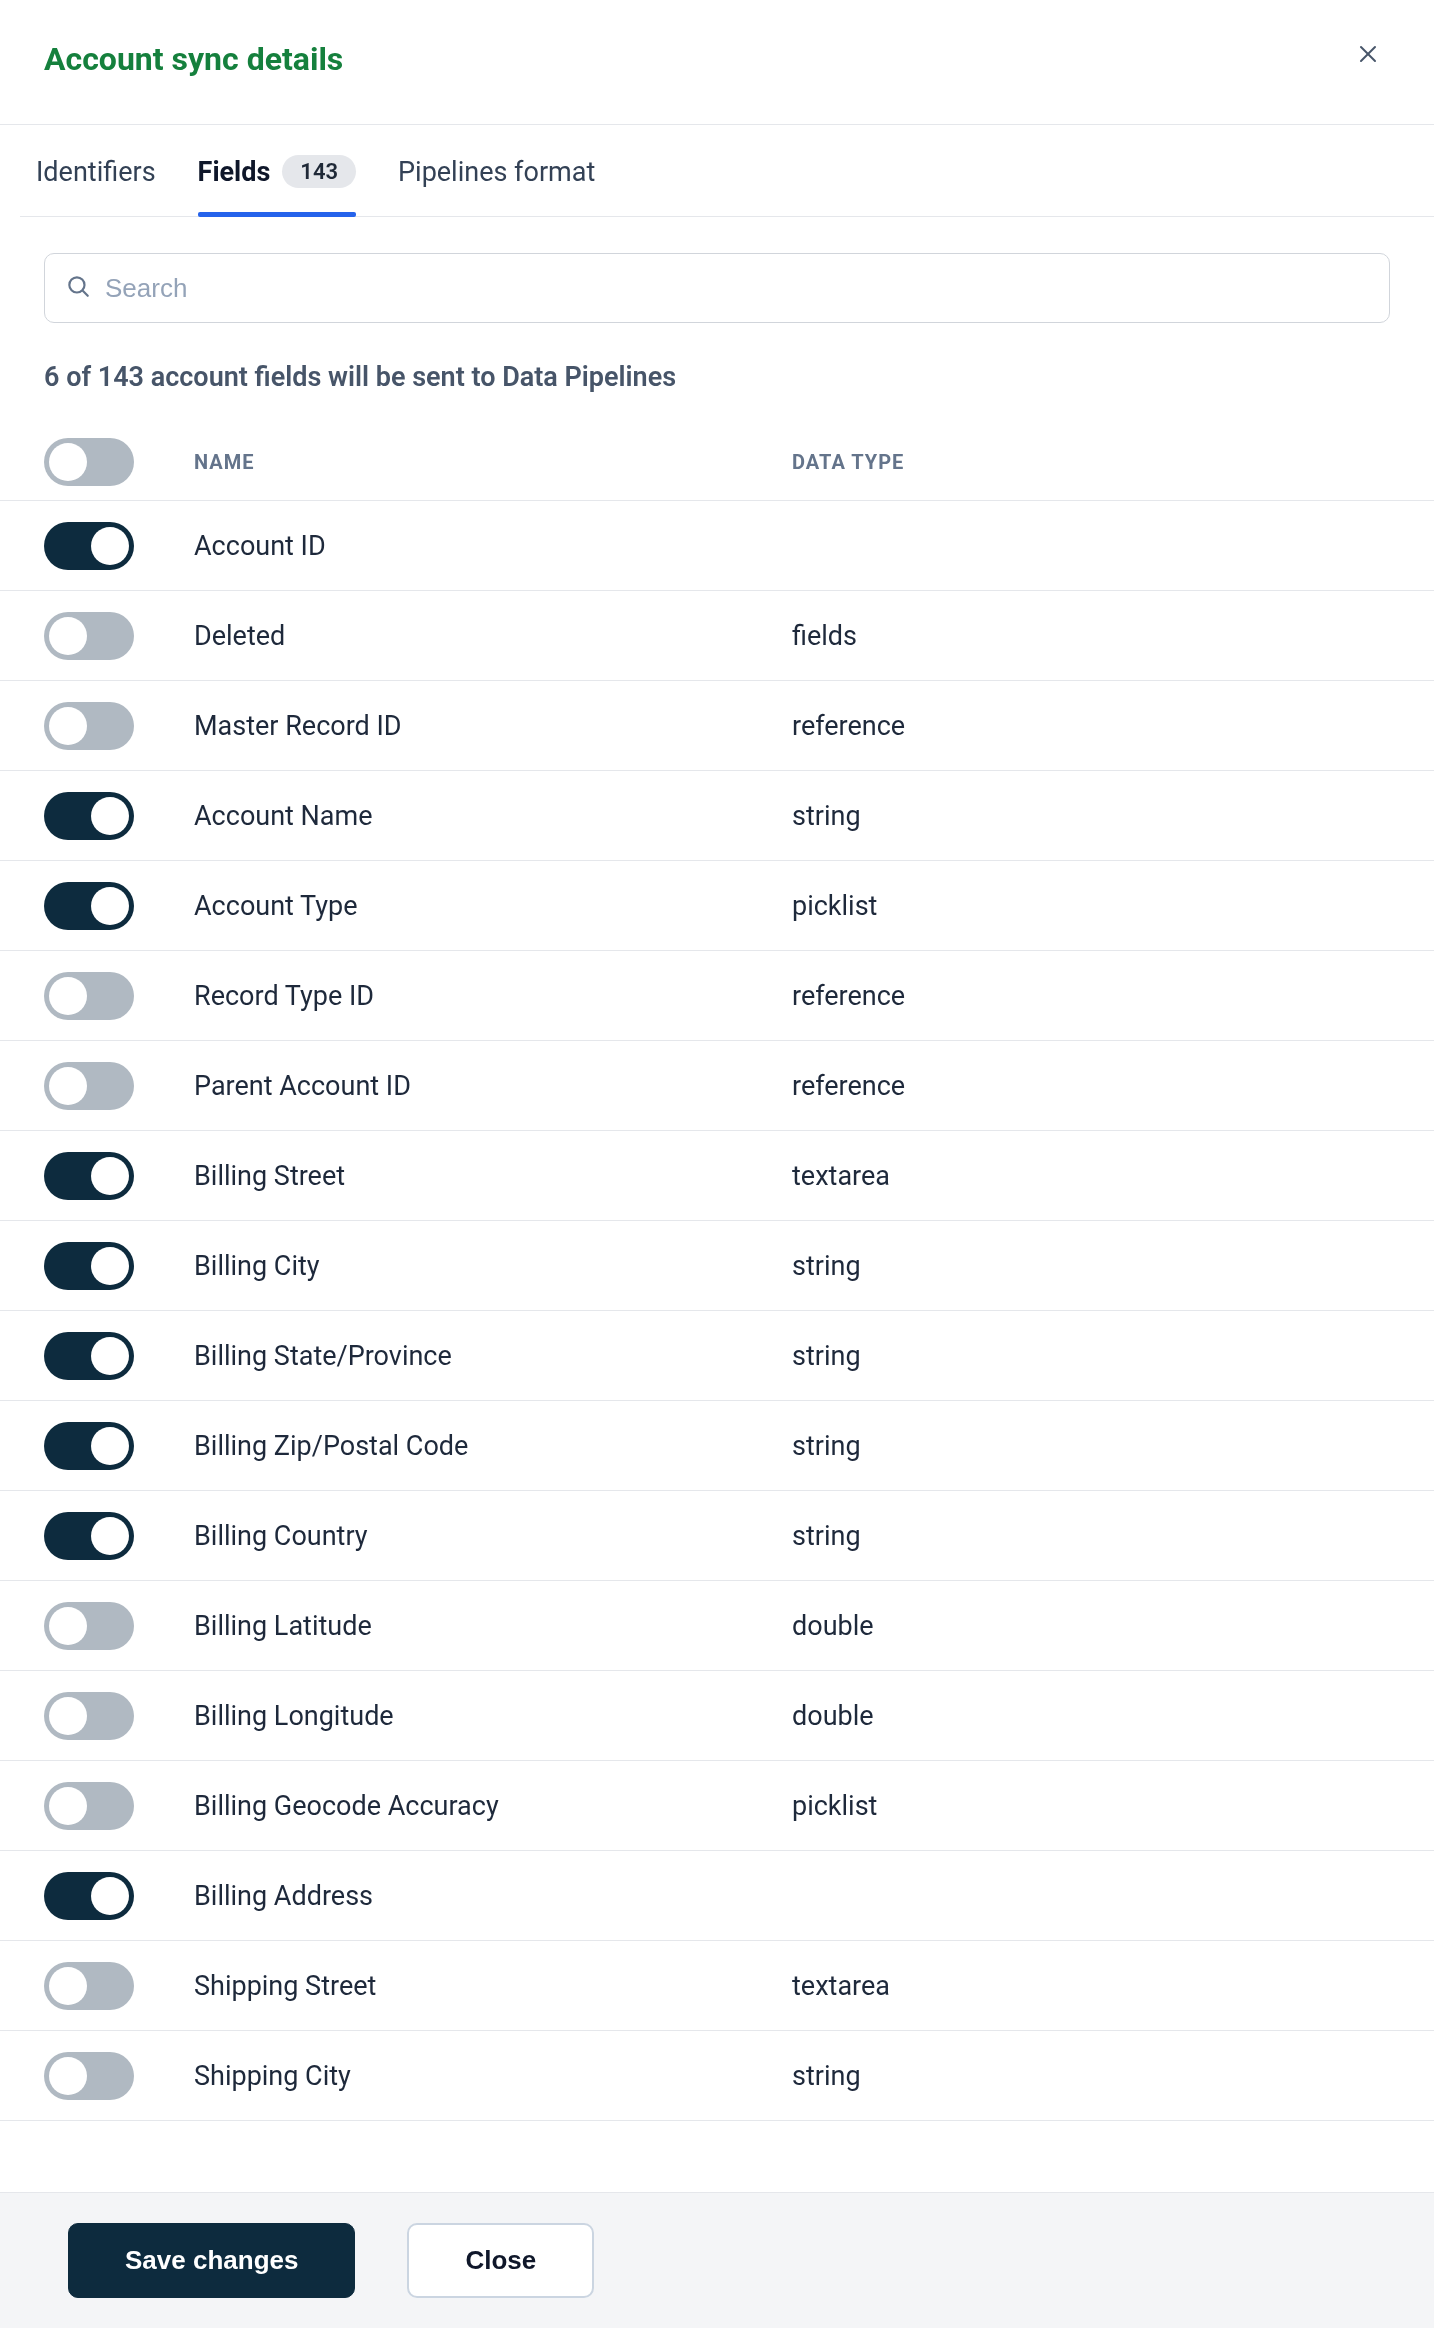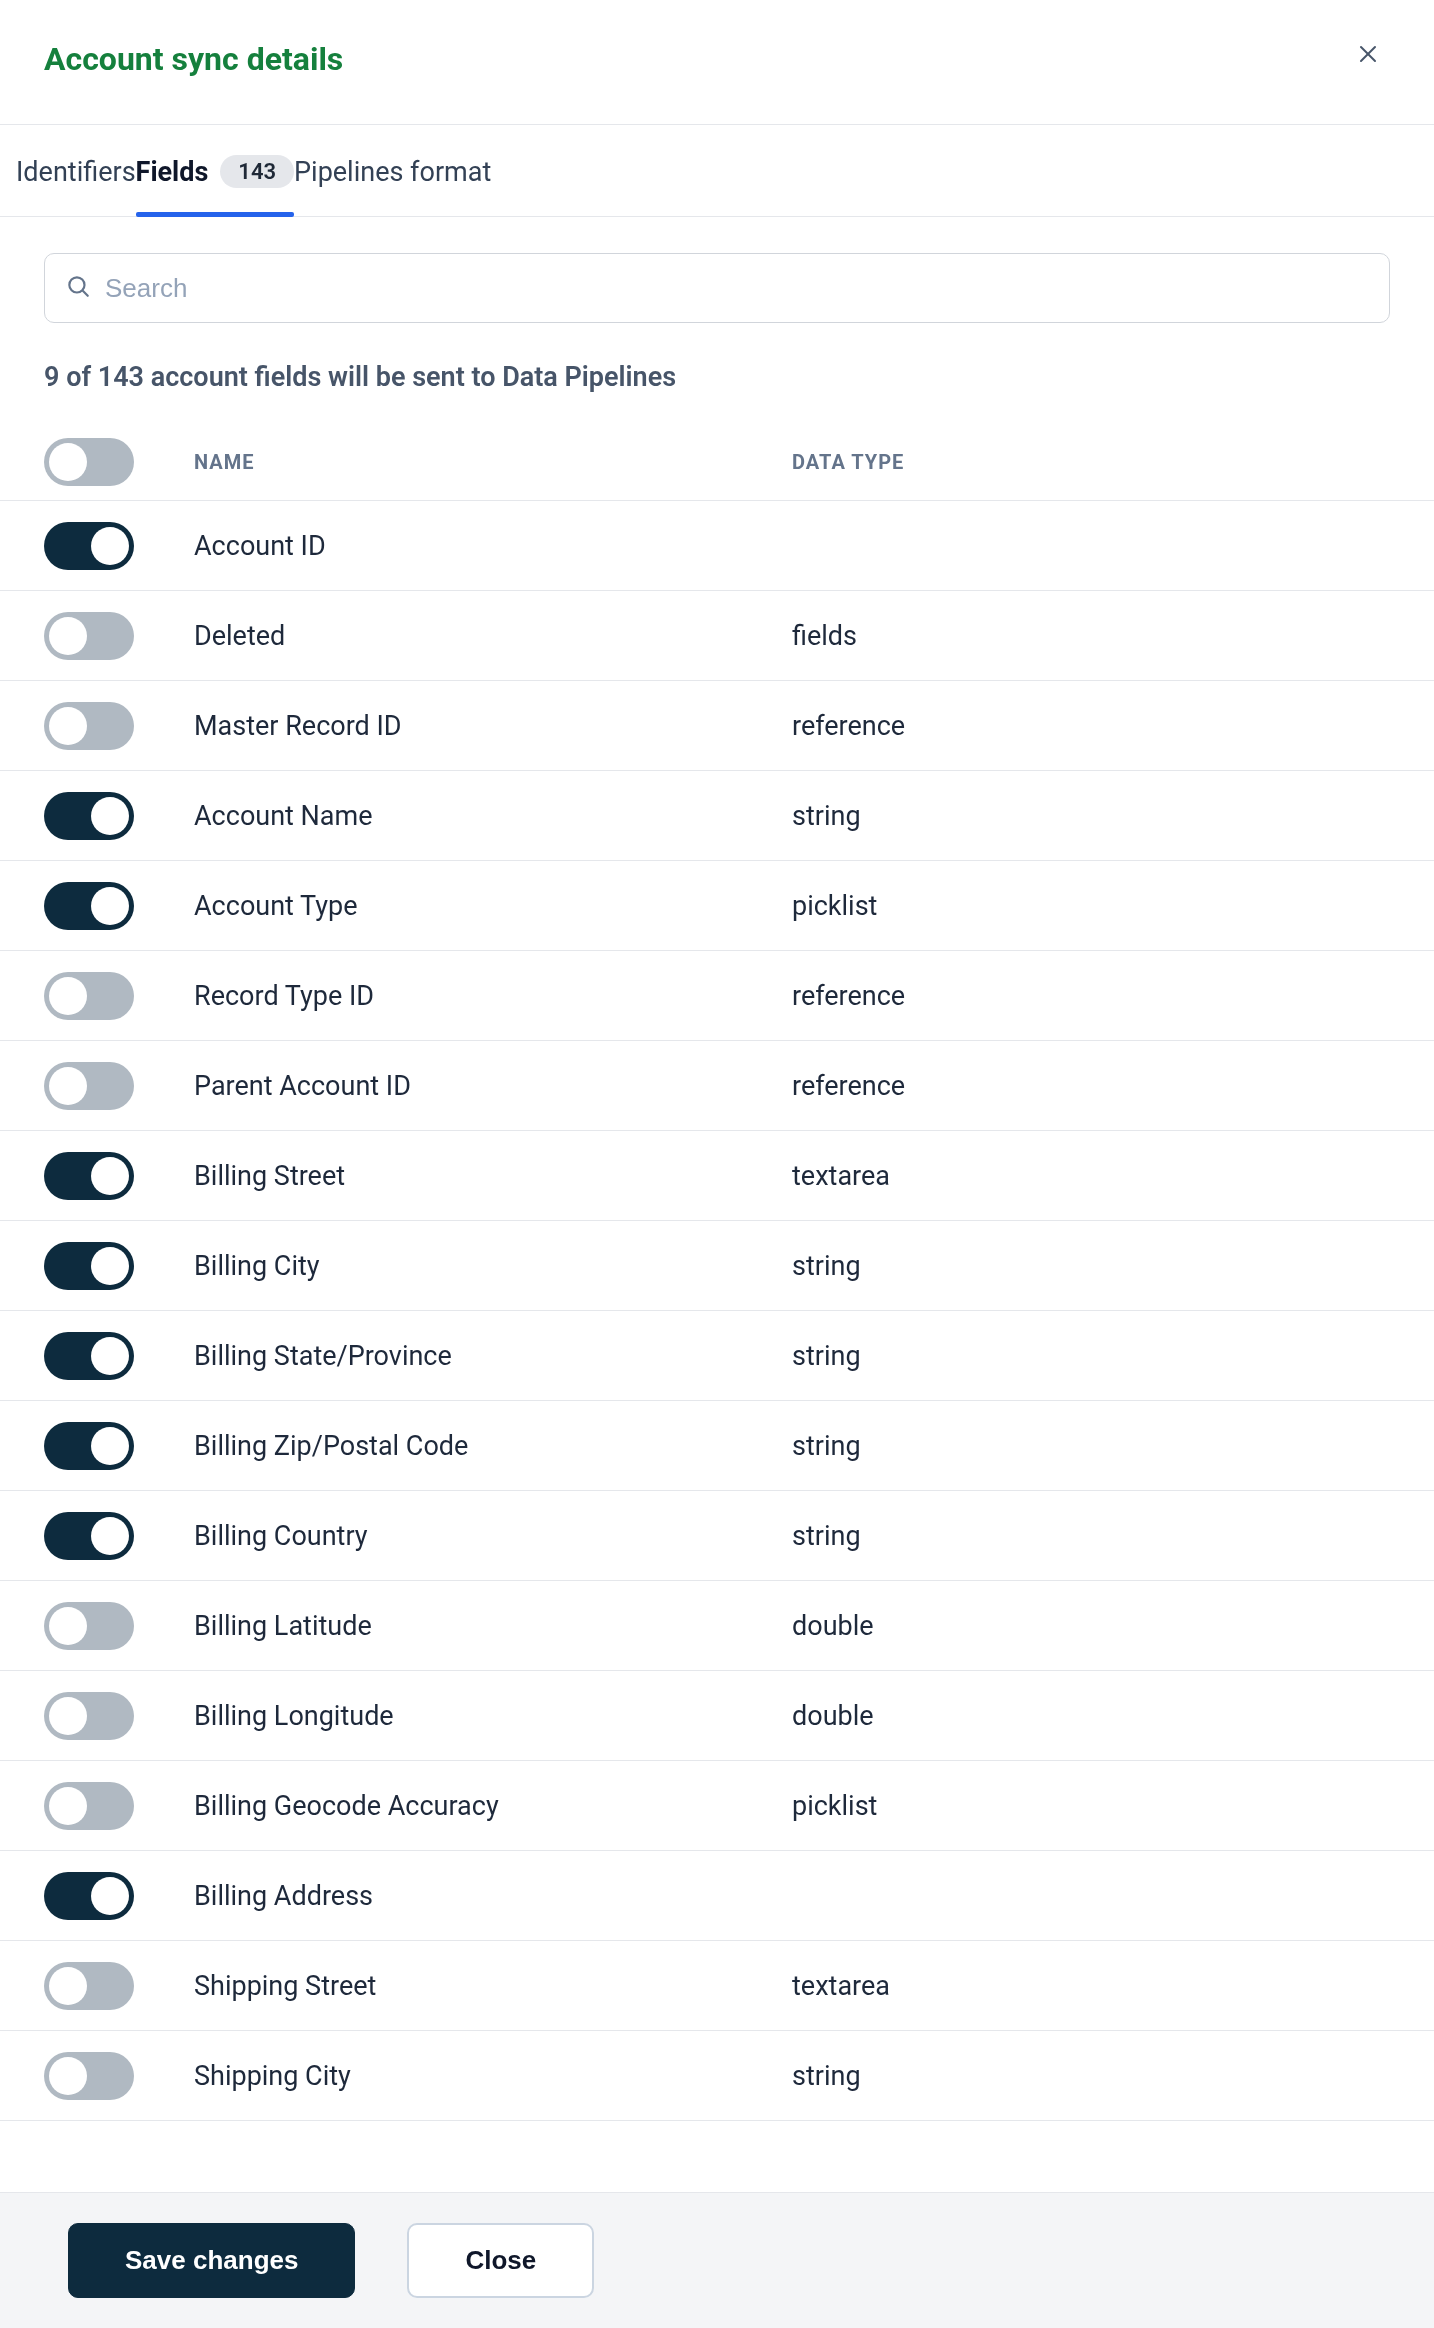--- a/index.html
+++ b/index.html
@@ -25,22 +25,24 @@
     background: none;
     border: none;
     cursor: pointer;
     color: #475569;
     padding: 10px;
     margin-top: -10px;
   }
   .close-btn svg { display: block; }
   .tabs {
     display: flex;
+    gap: 42px;
     padding: 0 16px;
     border-bottom: 1px solid #e5e7eb;
+    margin-left: 20px;
   }
   .tab {
     padding: 30px 0 28px 0;
     font-size: 27px;
     color: #334155;
     cursor: pointer;
     display: flex;
     align-items: center;
     gap: 12px;
     position: relative;
@@ -207,21 +209,21 @@
     <div class="search-wrap">
       <span class="search-icon">
         <svg width="26" height="26" viewBox="0 0 24 24" fill="none" stroke="currentColor" stroke-width="2" stroke-linecap="round" stroke-linejoin="round">
             <circle cx="11" cy="11" r="7"></circle>
             <line x1="21" y1="21" x2="16.65" y2="16.65"></line>
           </svg>
       </span>
       <input type="text" placeholder="Search" style="">
     </div>
 
-    <div class="summary">9 of 143 account fields will be sent to Data Pipelines</div>
+    <div class="summary">6 of 143 account fields will be sent to Data Pipelines</div>
 
     <div class="table">
       <div class="row header-row">
         <div>
           <div class="toggle off">
               <div class="knob"></div>
             </div>
         </div>
         <div class="col-header">Name</div>
         <div class="col-header">Data Type</div>

